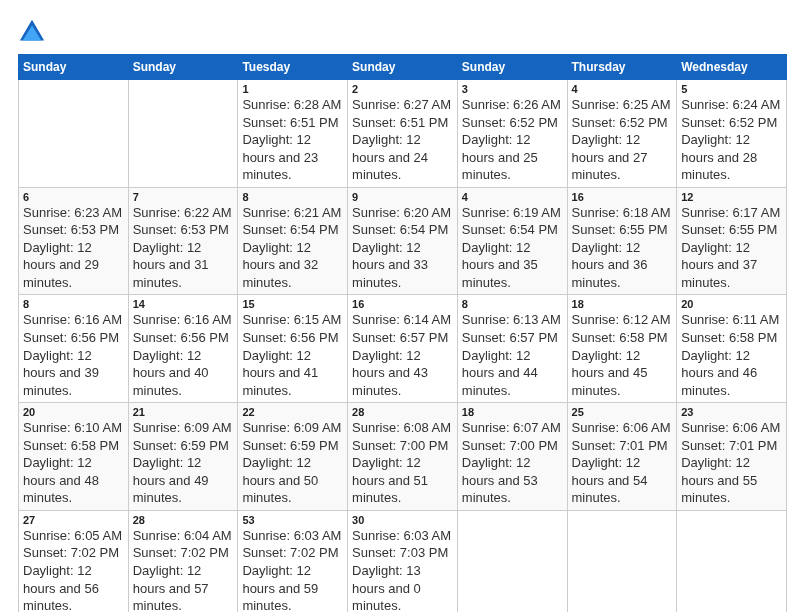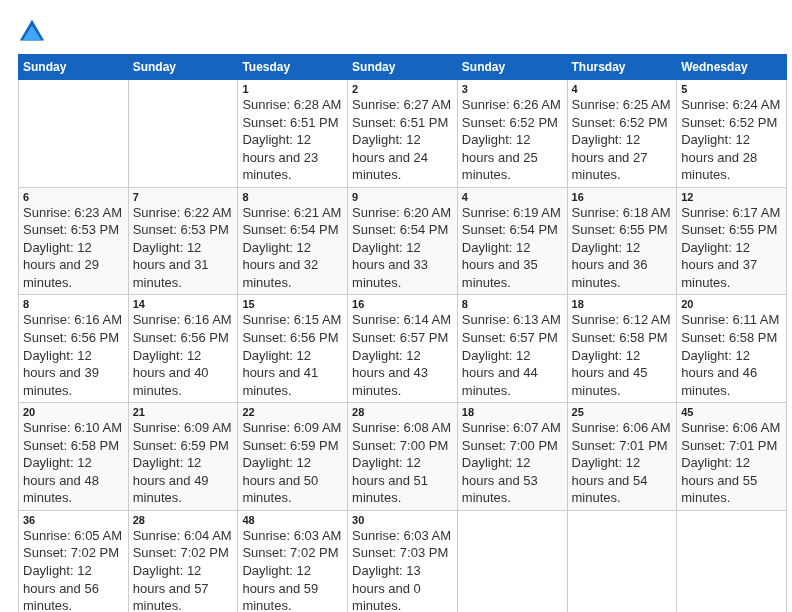--- a/index.html
+++ b/index.html
@@ -166,26 +166,26 @@
           <td><span class="day-num">18</span><span class="day-info">Sunrise: 6:12 AM<br>Sunset: 6:58 PM<br>Daylight: 12 hours and 45 minutes.</span></td>
           <td><span class="day-num">20</span><span class="day-info">Sunrise: 6:11 AM<br>Sunset: 6:58 PM<br>Daylight: 12 hours and 46 minutes.</span></td>
         </tr>
         <tr>
           <td><span class="day-num">20</span><span class="day-info">Sunrise: 6:10 AM<br>Sunset: 6:58 PM<br>Daylight: 12 hours and 48 minutes.</span></td>
           <td><span class="day-num">21</span><span class="day-info">Sunrise: 6:09 AM<br>Sunset: 6:59 PM<br>Daylight: 12 hours and 49 minutes.</span></td>
           <td><span class="day-num">22</span><span class="day-info">Sunrise: 6:09 AM<br>Sunset: 6:59 PM<br>Daylight: 12 hours and 50 minutes.</span></td>
           <td><span class="day-num">28</span><span class="day-info">Sunrise: 6:08 AM<br>Sunset: 7:00 PM<br>Daylight: 12 hours and 51 minutes.</span></td>
           <td><span class="day-num">18</span><span class="day-info">Sunrise: 6:07 AM<br>Sunset: 7:00 PM<br>Daylight: 12 hours and 53 minutes.</span></td>
           <td><span class="day-num">25</span><span class="day-info">Sunrise: 6:06 AM<br>Sunset: 7:01 PM<br>Daylight: 12 hours and 54 minutes.</span></td>
-          <td><span class="day-num">45</span><span class="day-info">Sunrise: 6:06 AM<br>Sunset: 7:01 PM<br>Daylight: 12 hours and 55 minutes.</span></td>
+          <td><span class="day-num">23</span><span class="day-info">Sunrise: 6:06 AM<br>Sunset: 7:01 PM<br>Daylight: 12 hours and 55 minutes.</span></td>
         </tr>
         <tr>
-          <td><span class="day-num">36</span><span class="day-info">Sunrise: 6:05 AM<br>Sunset: 7:02 PM<br>Daylight: 12 hours and 56 minutes.</span></td>
+          <td><span class="day-num">27</span><span class="day-info">Sunrise: 6:05 AM<br>Sunset: 7:02 PM<br>Daylight: 12 hours and 56 minutes.</span></td>
           <td><span class="day-num">28</span><span class="day-info">Sunrise: 6:04 AM<br>Sunset: 7:02 PM<br>Daylight: 12 hours and 57 minutes.</span></td>
-          <td><span class="day-num">48</span><span class="day-info">Sunrise: 6:03 AM<br>Sunset: 7:02 PM<br>Daylight: 12 hours and 59 minutes.</span></td>
+          <td><span class="day-num">53</span><span class="day-info">Sunrise: 6:03 AM<br>Sunset: 7:02 PM<br>Daylight: 12 hours and 59 minutes.</span></td>
           <td><span class="day-num">30</span><span class="day-info">Sunrise: 6:03 AM<br>Sunset: 7:03 PM<br>Daylight: 13 hours and 0 minutes.</span></td>
           <td class="empty"></td>
           <td class="empty"></td>
           <td class="empty"></td>
         </tr>
       </tbody>
   </table>
 </div>
 
 </body></html>

